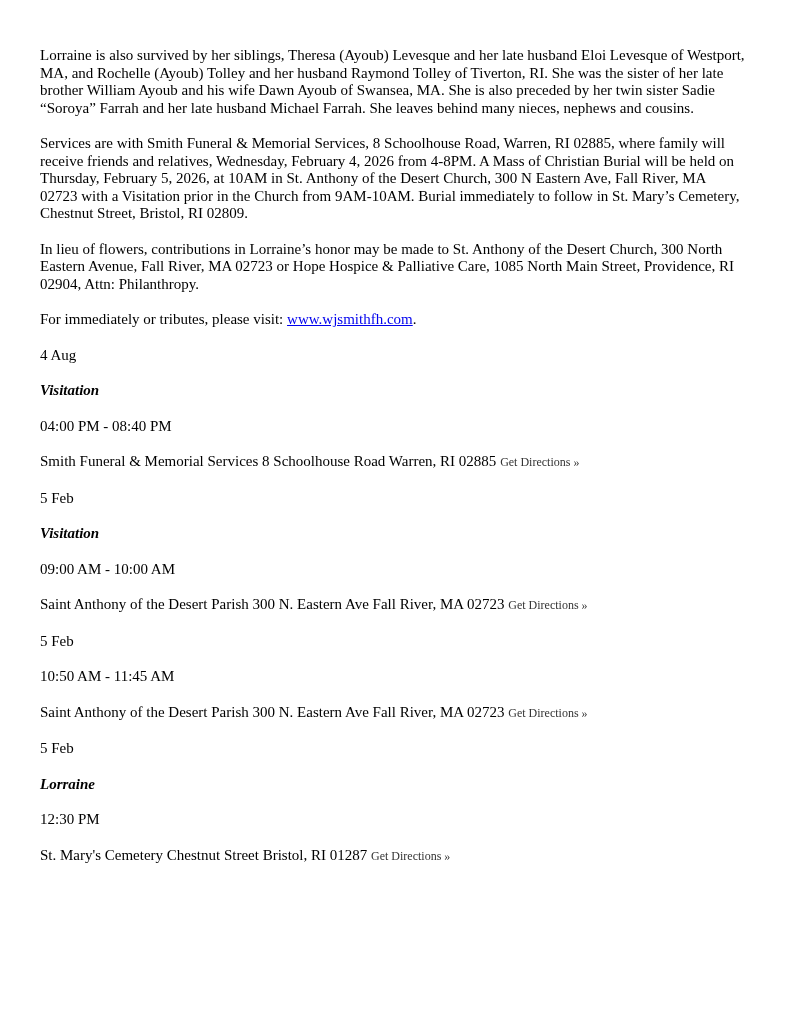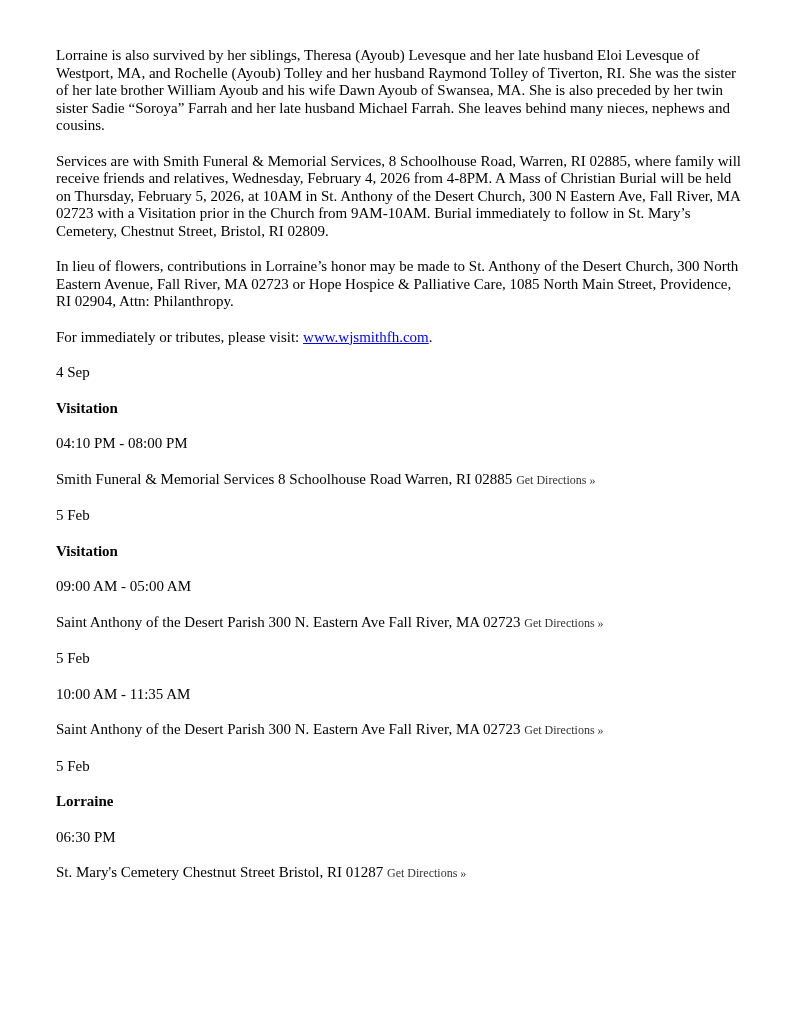--- a/index.html
+++ b/index.html
@@ -10,32 +10,33 @@
   body {
     width: 791px;
     height: 1024px;
     box-sizing: border-box;
     overflow: hidden;
   }
   .page {
     box-sizing: border-box;
     width: 791px;
     min-height: 1024px;
-    padding: 29px 46px 60px 56px;
+    padding: 29px 46px 60px 40px;
     background: #ffffff;
     font-family: "Liberation Serif", "DejaVu Serif", serif;
     font-size: 15px;
     line-height: 17.5px;
     color: #000000;
   }
   .page p {
     margin: 18px 0;
   }
   .event-type {
     font-weight: bold;
+    font-style: italic;
   }
   a.text-link {
     color: #0000ee;
     text-decoration: underline;
     cursor: pointer;
     margin-top: 28px;
   }
   a.get-directions {
     font-size: 12px;
     color: #333333;
@@ -51,32 +52,32 @@
 <div class="page">
 
   <p>Lorraine is also survived by her siblings, Theresa (Ayoub) Levesque and her late husband Eloi Levesque of Westport, MA, and Rochelle (Ayoub) Tolley and her husband Raymond Tolley of Tiverton, RI. She was the sister of her late brother William Ayoub and his wife Dawn Ayoub of Swansea, MA. She is also preceded by her twin sister Sadie “Soroya” Farrah and her late husband Michael Farrah. She leaves behind many nieces, nephews and cousins.</p>
 
   <p>Services are with Smith Funeral &amp; Memorial Services, 8 Schoolhouse Road, Warren, RI 02885, where family will receive friends and relatives, Wednesday, February 4, 2026 from 4-8PM. A Mass of Christian Burial will be held on Thursday, February 5, 2026, at 10AM in St. Anthony of the Desert Church, 300 N Eastern Ave, Fall River, MA 02723 with a Visitation prior in the Church from 9AM-10AM. Burial immediately to follow in St. Mary’s Cemetery, Chestnut Street, Bristol, RI 02809.</p>
 
   <p>In lieu of flowers, contributions in Lorraine’s honor may be made to St. Anthony of the Desert Church, 300 North Eastern Avenue, Fall River, MA 02723 or Hope Hospice &amp; Palliative Care, 1085 North Main Street, Providence, RI 02904, Attn: Philanthropy.</p>
 
   <p><span>For immediately or tributes, please visit: </span><a class="text-link">www.wjsmithfh.com</a><span>.</span></p>
 
-  <p>4 Sep</p>
+  <p>4 Aug</p>
   <p class="event-type">Visitation</p>
-  <p>04:10 PM - 08:00 PM</p>
+  <p>04:00 PM - 08:40 PM</p>
   <p><span>Smith Funeral &amp; Memorial Services 8 Schoolhouse Road Warren, RI 02885</span> <a class="get-directions">Get Directions »</a></p>
 
   <p>5 Feb</p>
   <p class="event-type">Visitation</p>
-  <p>09:00 AM - 05:00 AM</p>
+  <p>09:00 AM - 10:00 AM</p>
   <p><span>Saint Anthony of the Desert Parish 300 N. Eastern Ave Fall River, MA 02723</span> <a class="get-directions">Get Directions »</a></p>
 
   <p>5 Feb</p>
-  <p>10:00 AM - 11:35 AM</p>
+  <p>10:50 AM - 11:45 AM</p>
   <p><span>Saint Anthony of the Desert Parish 300 N. Eastern Ave Fall River, MA 02723</span> <a class="get-directions">Get Directions »</a></p>
 
   <p>5 Feb</p>
   <p class="event-type">Lorraine</p>
-  <p>06:30 PM</p>
+  <p>12:30 PM</p>
   <p><span>St. Mary's Cemetery Chestnut Street Bristol, RI 01287</span> <a class="get-directions">Get Directions »</a></p>
 
 </div>
 
 </body></html>

